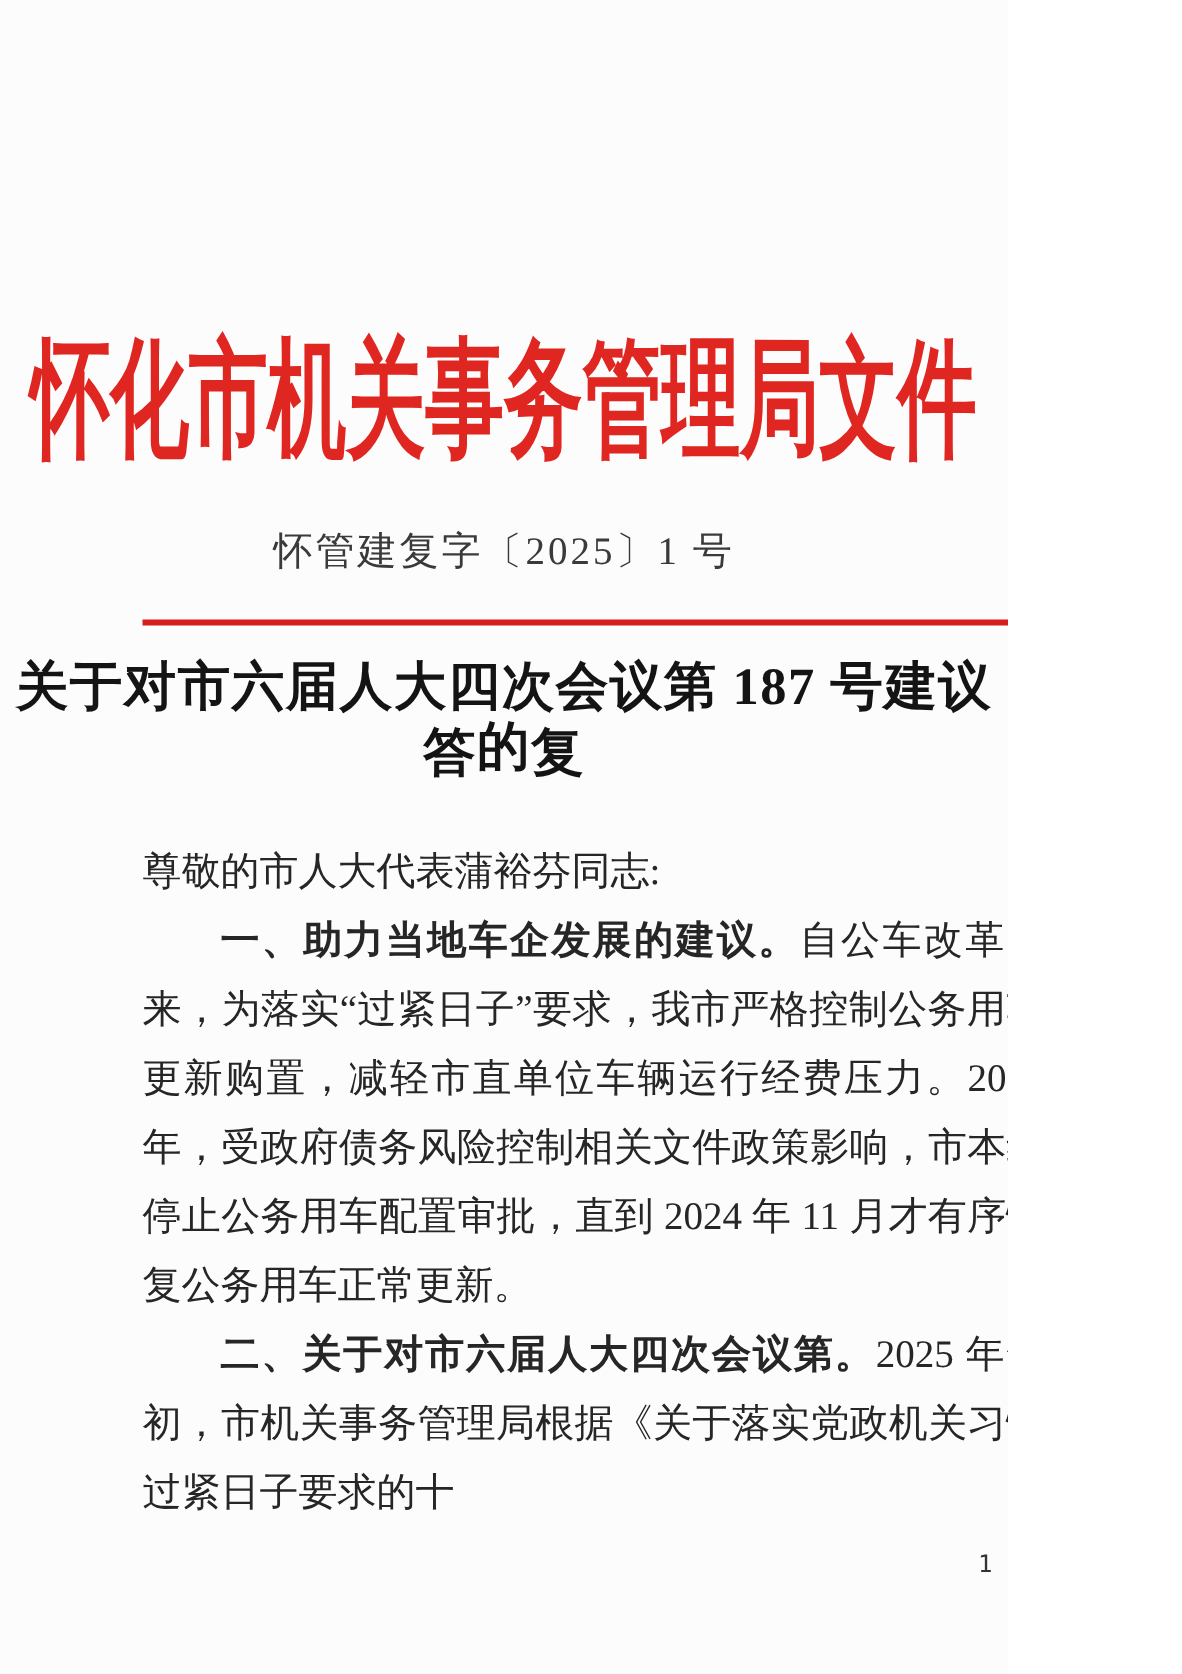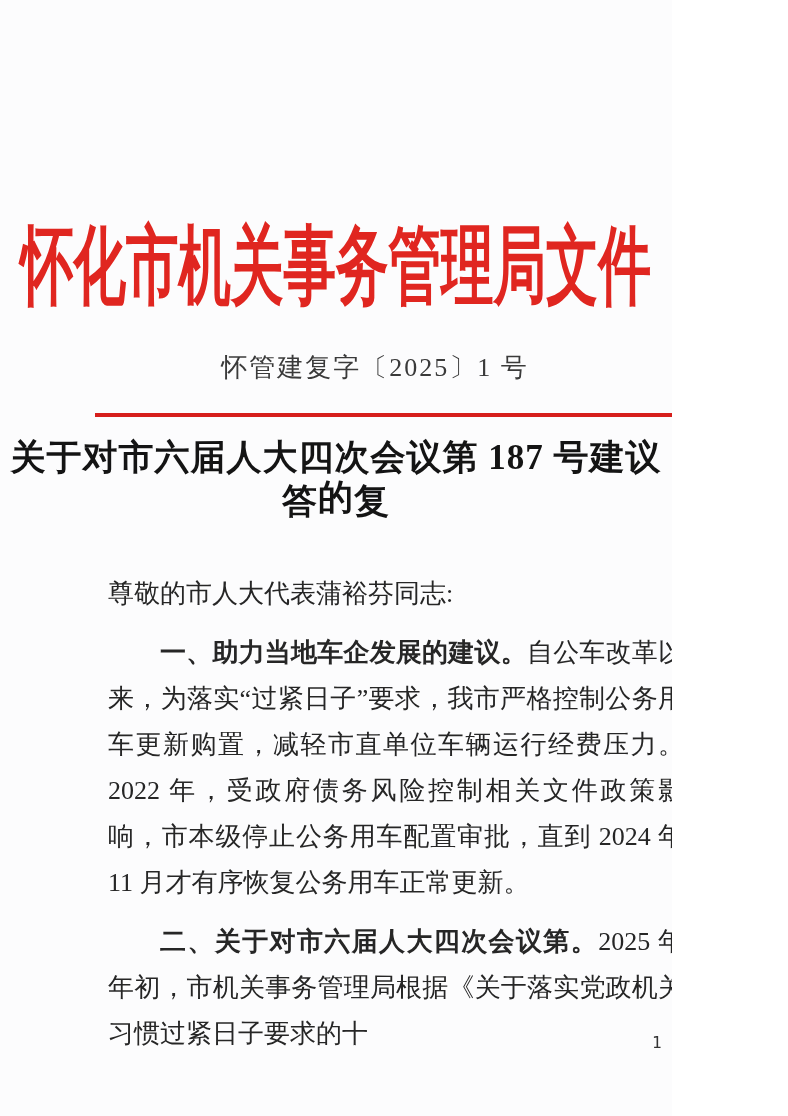--- a/index.html
+++ b/index.html
@@ -35,21 +35,20 @@
   .doc-number {
     position: absolute;
     top: 352px;
     left: 0;
     width: 100%;
     text-align: center;
     font-size: 26px;
     line-height: 32px;
     letter-spacing: 2px;
     color: #3a3a3a;
-    padding-left: 39px;
   }
   .red-rule {
     position: absolute;
     left: 95px;
     top: 413px;
     width: 602px;
     height: 4px;
     background: #d61f1c;
   }
   .doc-title {
@@ -69,21 +68,21 @@
     position: absolute;
     left: 95px;
     top: 558px;
     width: 602px;
     font-size: 26px;
     line-height: 46px;
     text-align: justify;
     color: #262626;
   }
   .body-text p {
-    margin: 13px;
+    margin: 0;
     padding: 0;
   }
   .salutation { text-indent: 0; }
   .para { text-indent: 2em; }
   .lead { font-weight: bold; }
   .page-number {
     position: absolute;
     left: 652px;
     top: 1033px;
     font-size: 16px;

